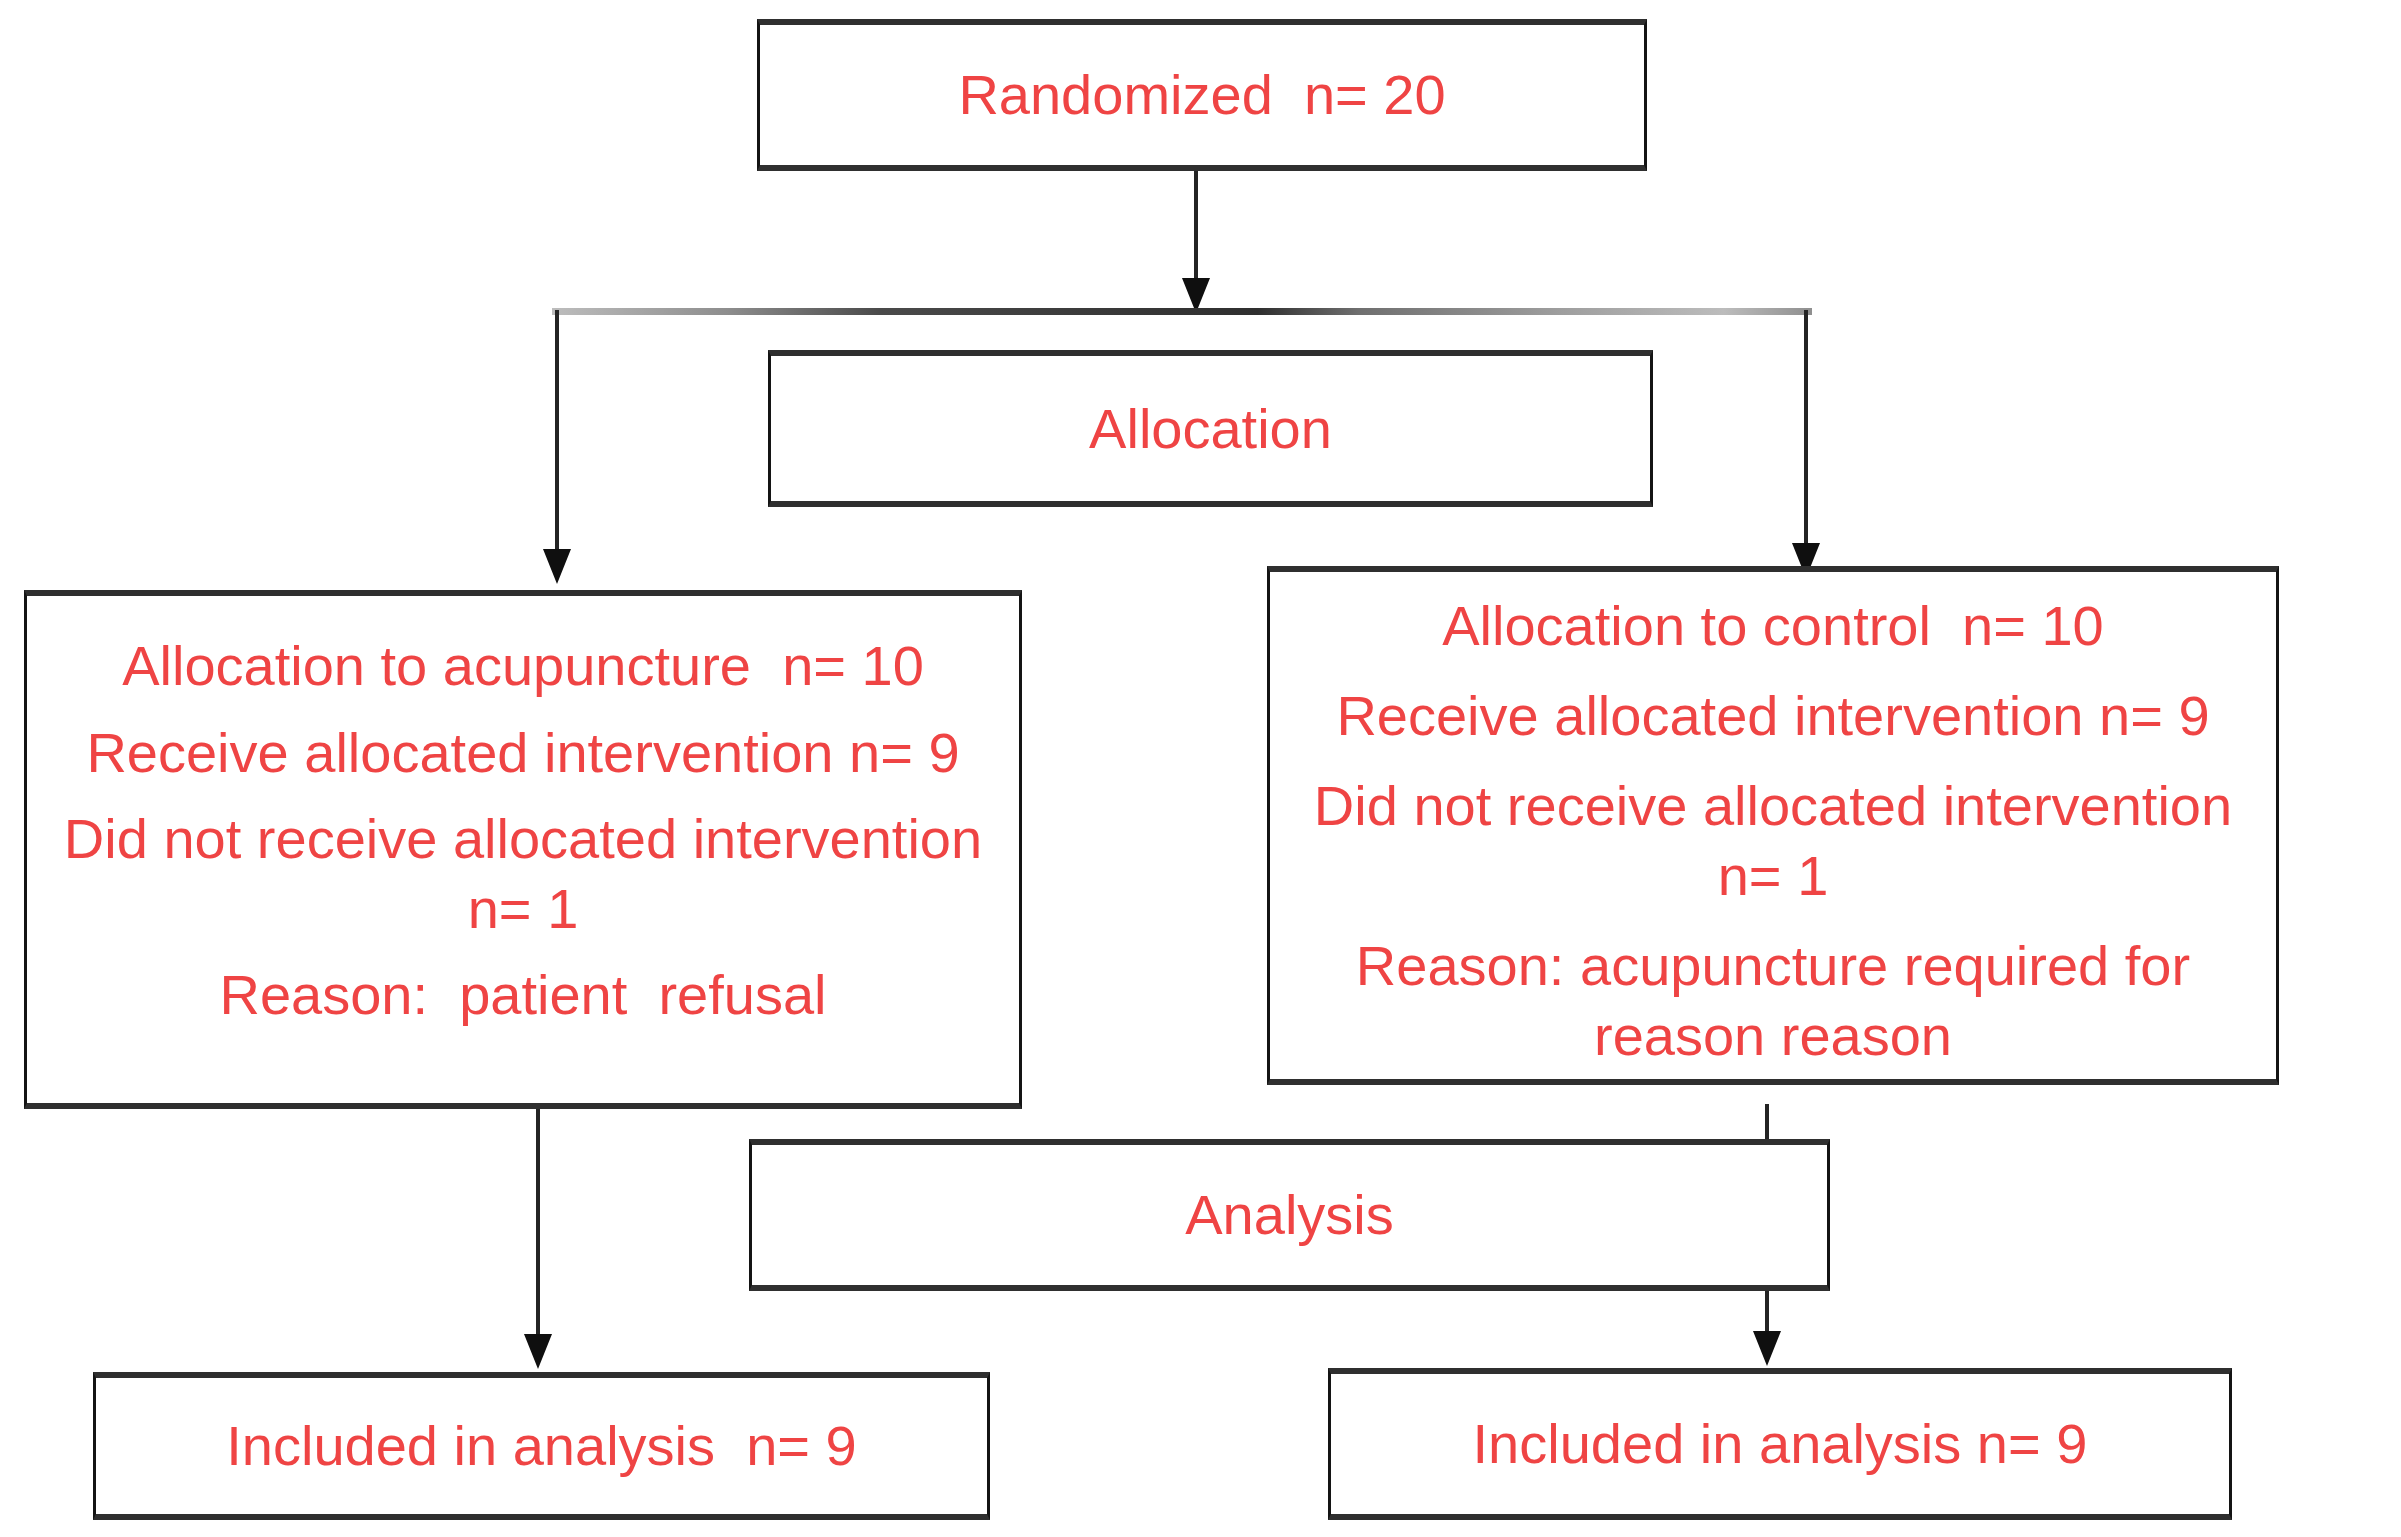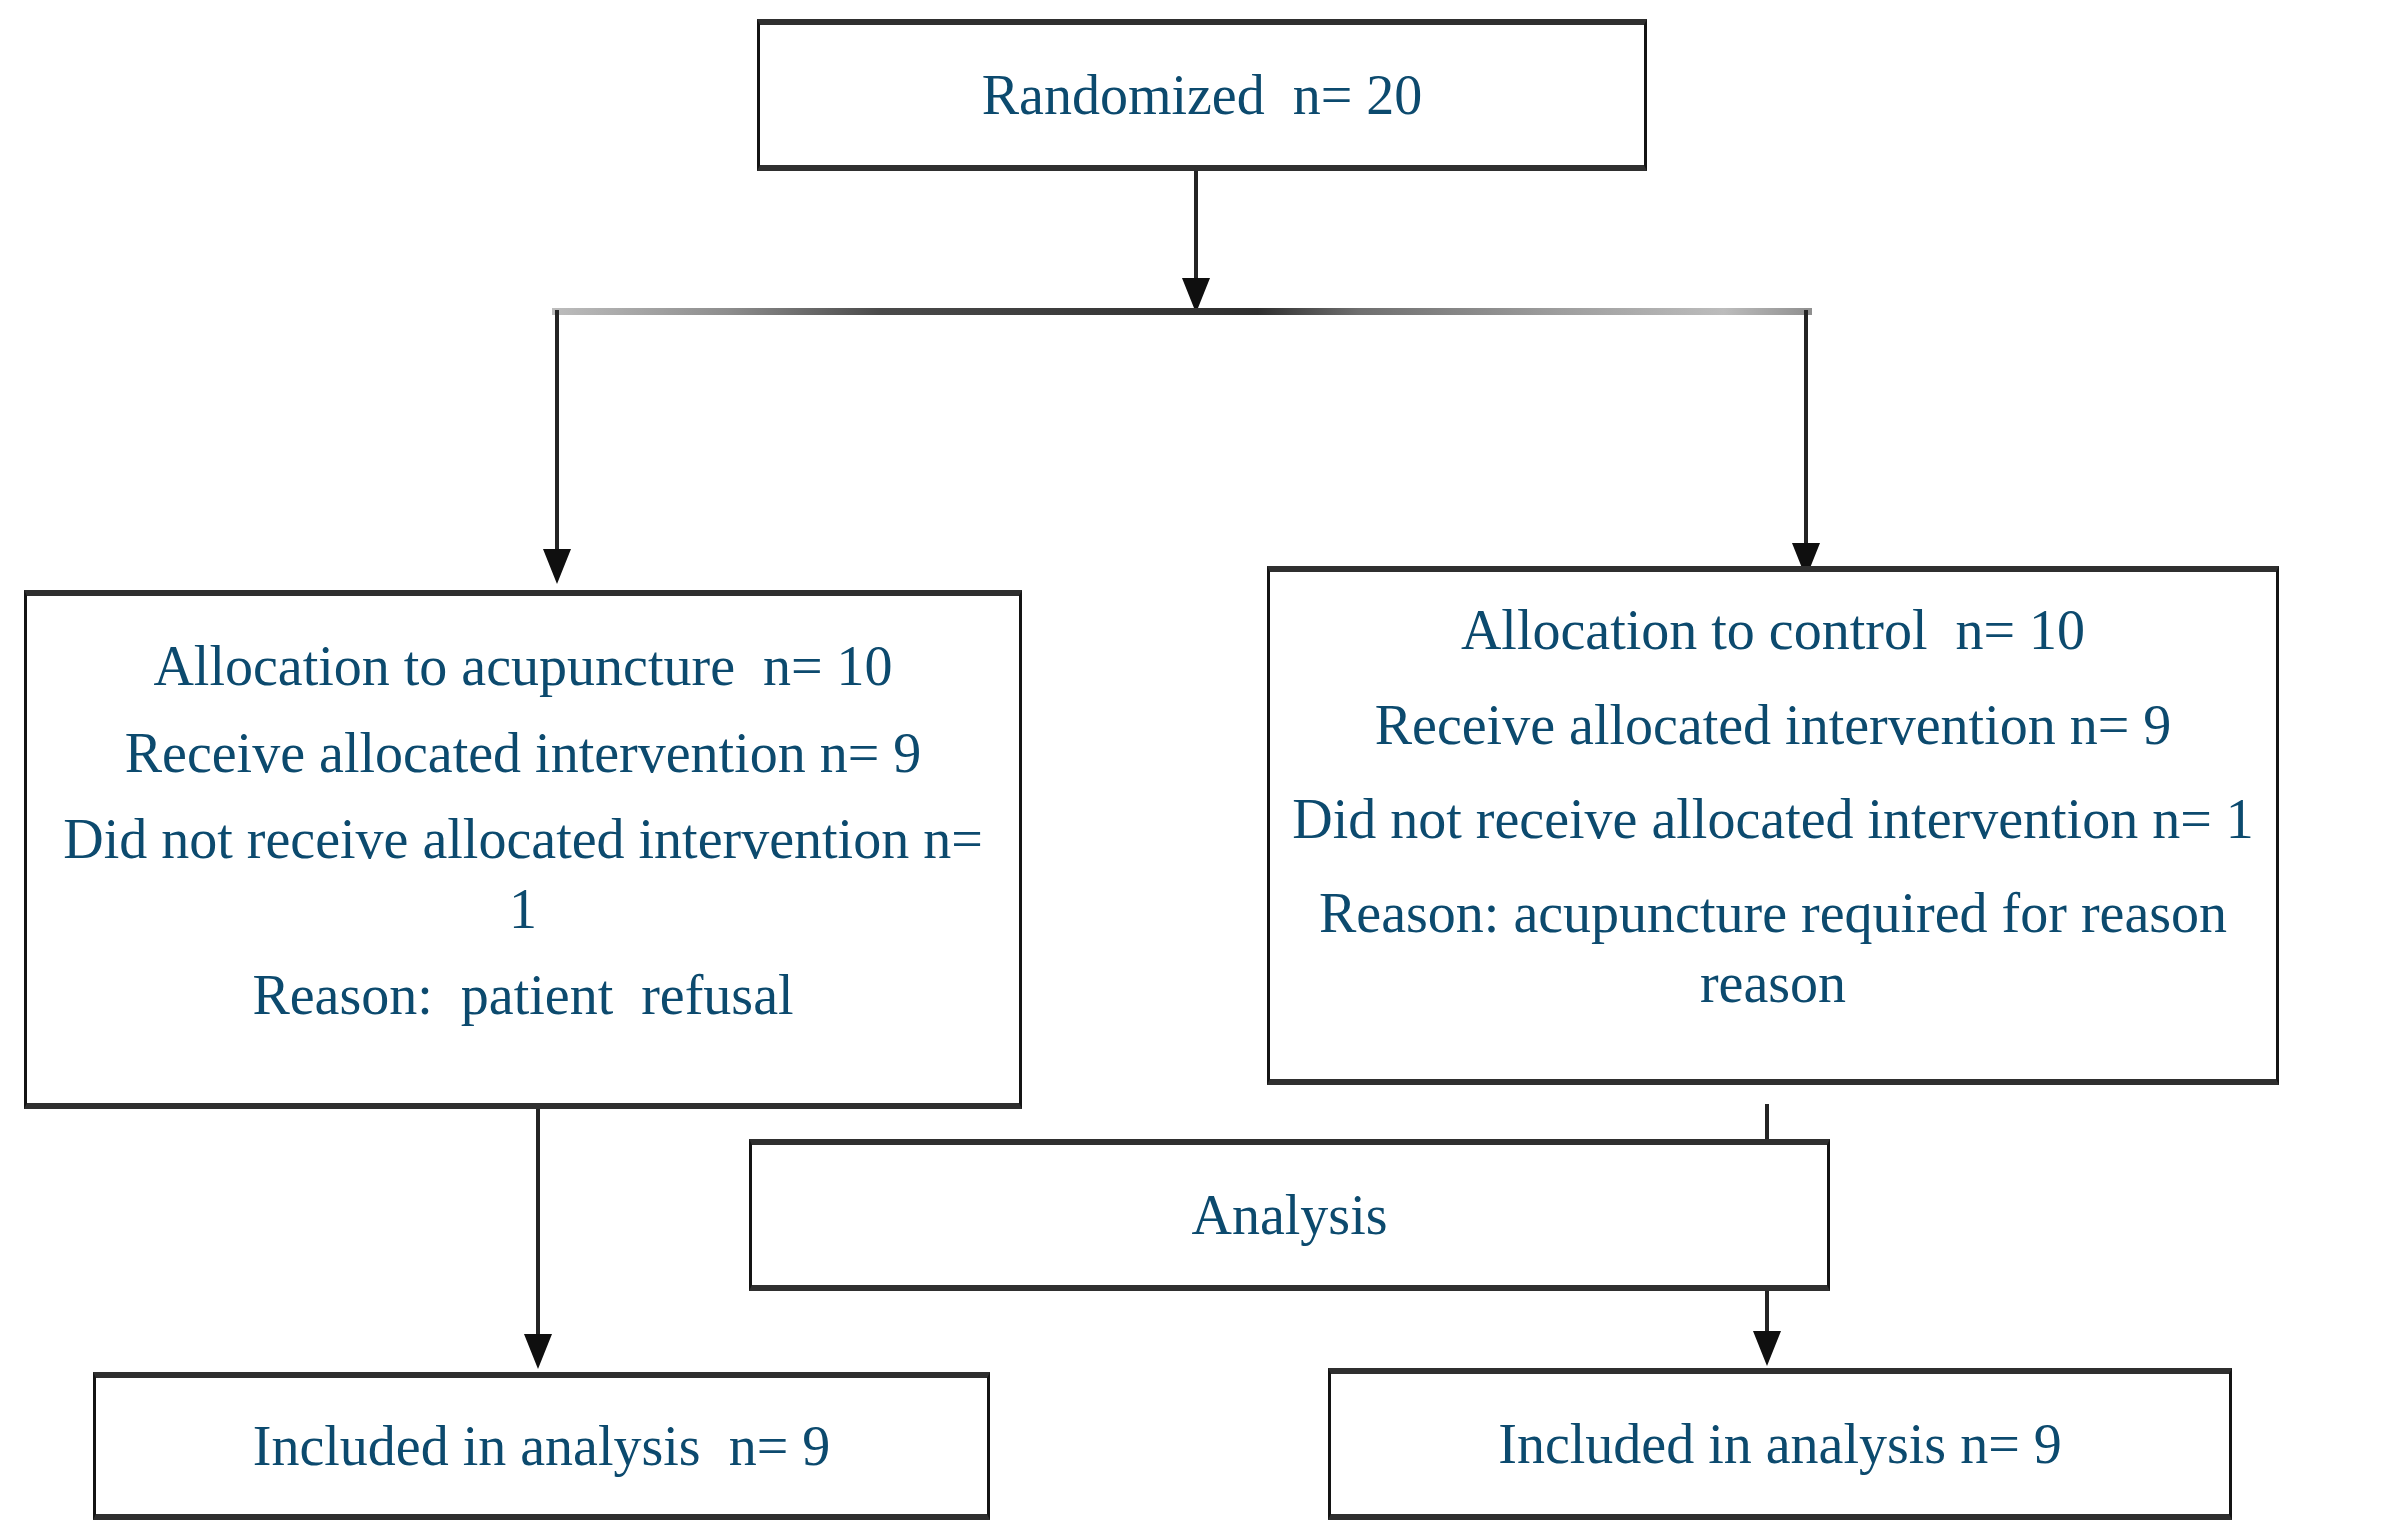--- a/index.html
+++ b/index.html
@@ -1,22 +1,22 @@
 <!DOCTYPE html>
 <html style="font-size:15px"><head>
 <meta charset="utf-8">
 <style>
   html, body { margin:0; padding:0; background:#ffffff; }
   #canvas {
     position: relative;
     width: 2401px;
     height: 1538px;
     background: #ffffff;
-    font-family: Liberation Serif, serif;
-    color: #0c4a6e;
+    font-family: Liberation Sans, sans-serif;
+    color: #ef4444;
   }
   .box {
     position: absolute;
     box-sizing: border-box;
     background: #ffffff;
     border-left: 3.7px solid #141414;
     border-right: 3.7px solid #141414;
     border-top: 6.5px solid #2f2f2f;
     border-bottom: 6.5px solid #2f2f2f;
     display: flex;
@@ -68,20 +68,23 @@
   <div class="arrowhead" style="left:1182px; top:278px;"></div>
 
   <div class="hline" style="left:552px; top:308px; width:1260px;"></div>
 
   <div class="vline" style="left:555px; top:310px; height:239px;"></div>
   <div class="arrowhead" style="left:543px; top:549px;"></div>
 
   <div class="vline" style="left:1804px; top:310px; height:233px;"></div>
   <div class="arrowhead" style="left:1792px; top:543px;"></div>
 
+  <div class="box" style="left:768px; top:350px; width:885px; height:157px;">
+    <span class="textline">Allocation</span>
+  </div>
 
   <div class="box multi" style="left:24px; top:590px; width:998px; height:519px;">
     <div class="textline">Allocation to acupuncture  n= 10</div>
     <div class="textline">Receive allocated intervention n= 9</div>
     <div class="textline">Did not receive allocated intervention n= 1</div>
     <div class="textline">Reason:  patient  refusal</div>
   </div>
 
   <div class="box multi" style="left:1267px; top:566px; width:1012px; height:519px;gap:20px;">
     <div class="textline">Allocation to control  n= 10</div>

